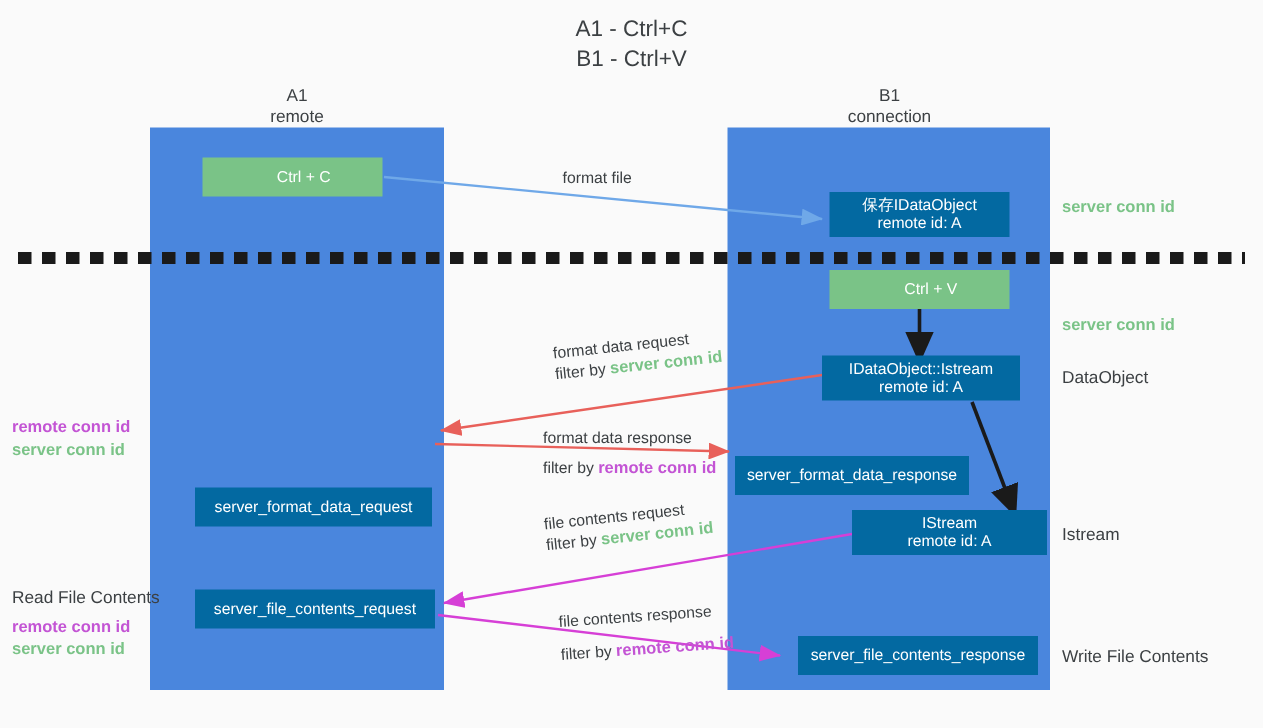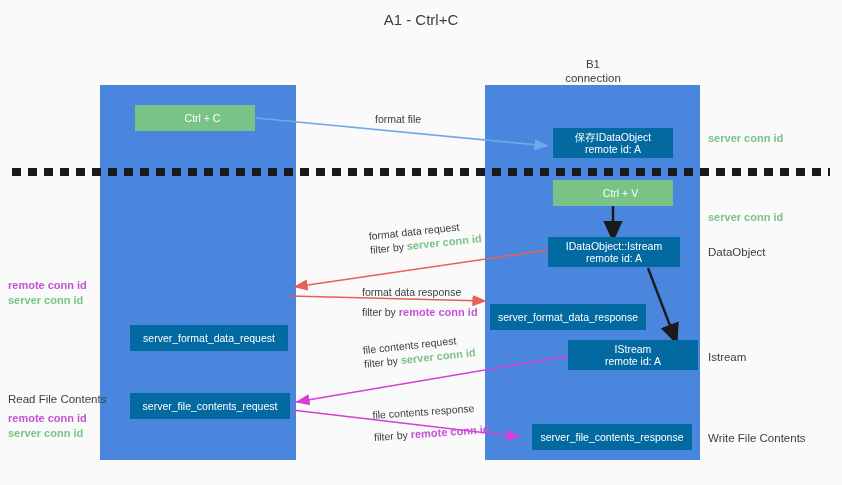--- a/index.html
+++ b/index.html
@@ -77,25 +77,30 @@
   .el-fcresp{left:372px;top:408px;transform:rotate(-4deg);transform-origin:left top;}
   .el-line2{display:block;}
 </style>
 </head>
 <body>
 
 <div id="stage">
 
   <div class="title-block">
     <div>A1 - Ctrl+C</div>
+    <div>B1 - Ctrl+V</div>
   </div>
 
   <div class="lane lane-a"></div>
   <div class="lane lane-b"></div>
 
+  <div class="lane-head head-a">
+    <div>A1</div>
+    <div>remote</div>
+  </div>
   <div class="lane-head head-b">
     <div>B1</div>
     <div>connection</div>
   </div>
 
   <svg id="wires" viewBox="0 0 842 485">
     <defs>
       <marker id="ah-blue" markerWidth="9" markerHeight="7" refX="8.5" refY="3.5" orient="auto">
         <polygon points="0 0, 9 3.5, 0 7" fill="#6fa8e8"></polygon>
       </marker>

